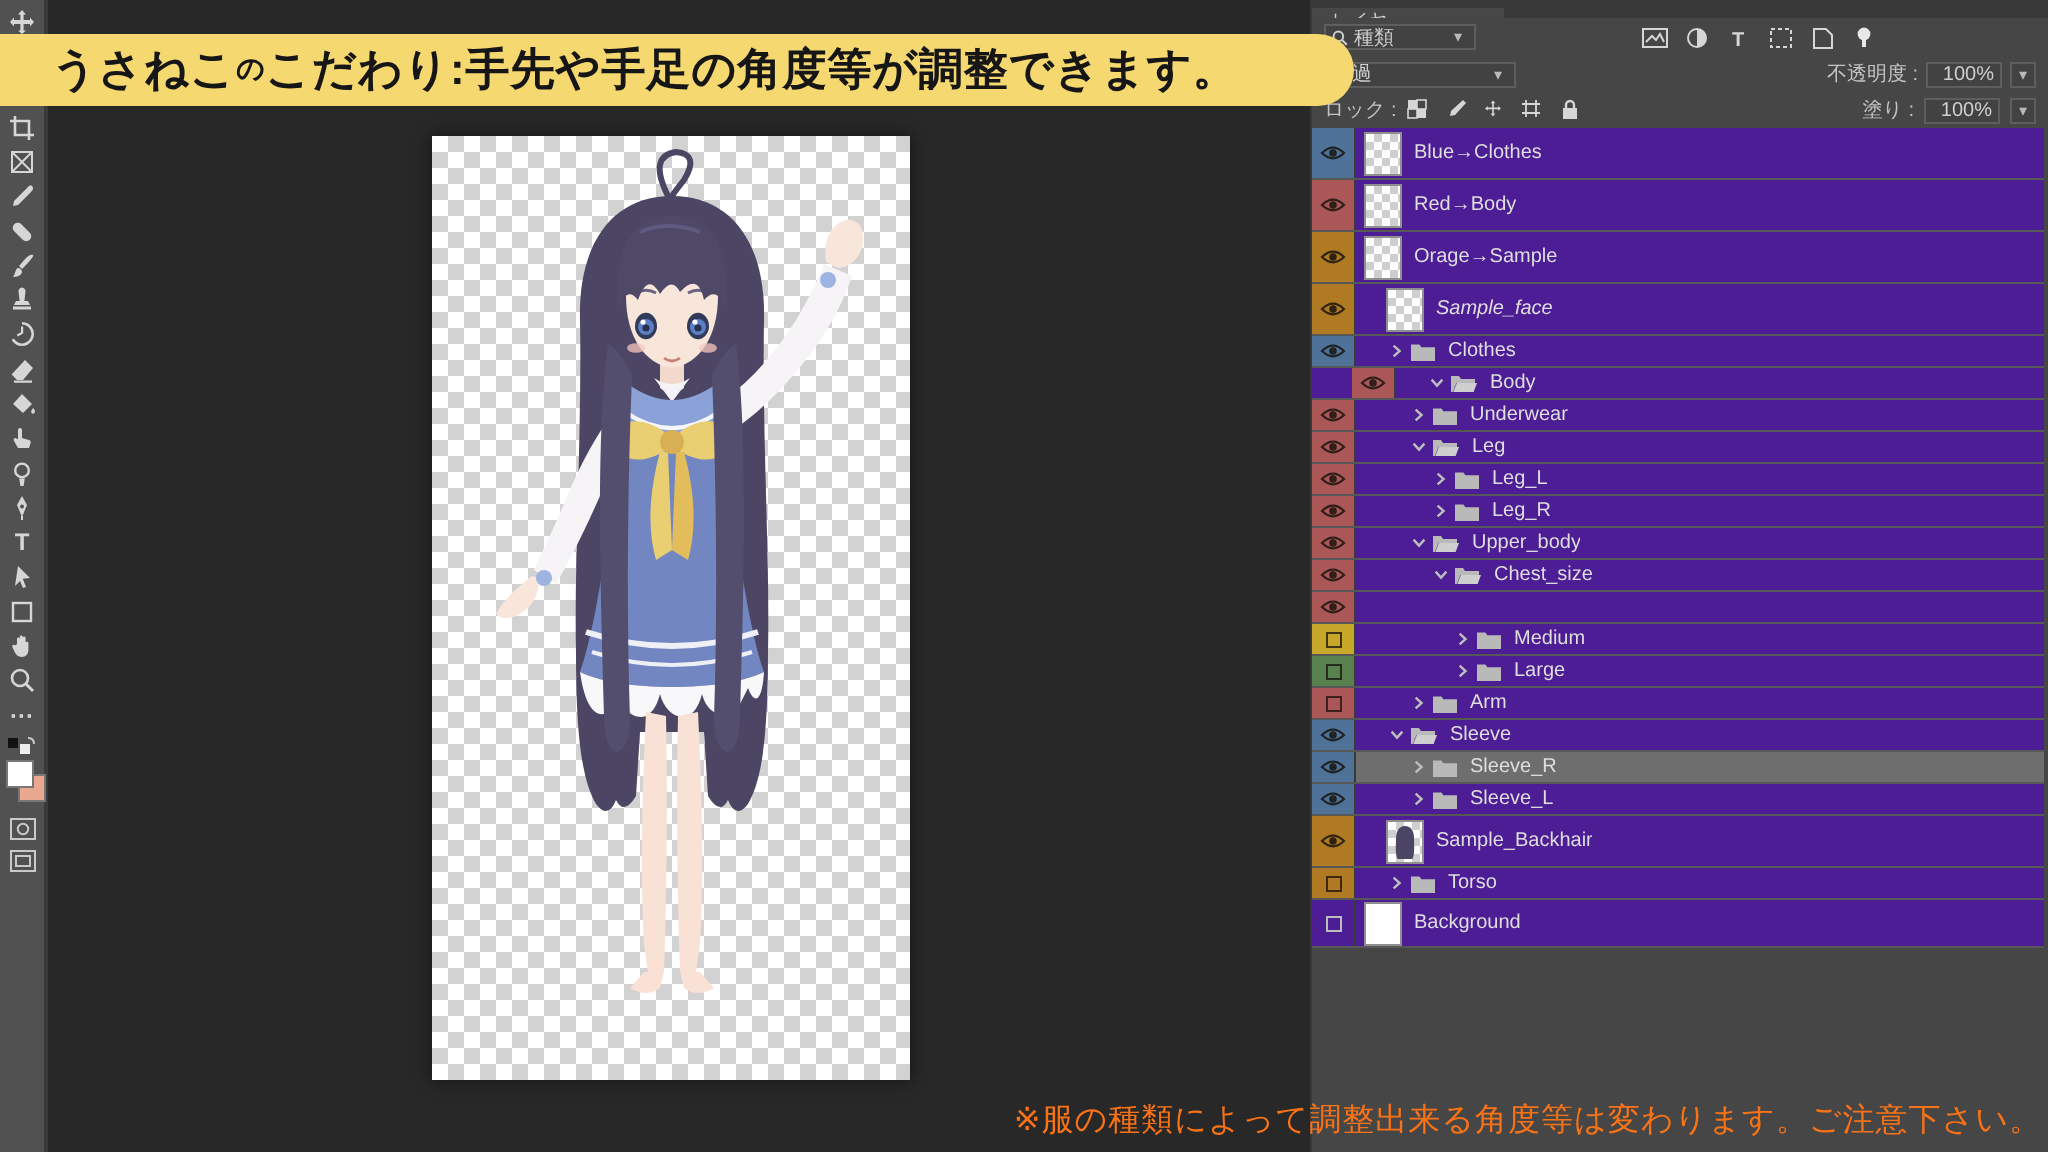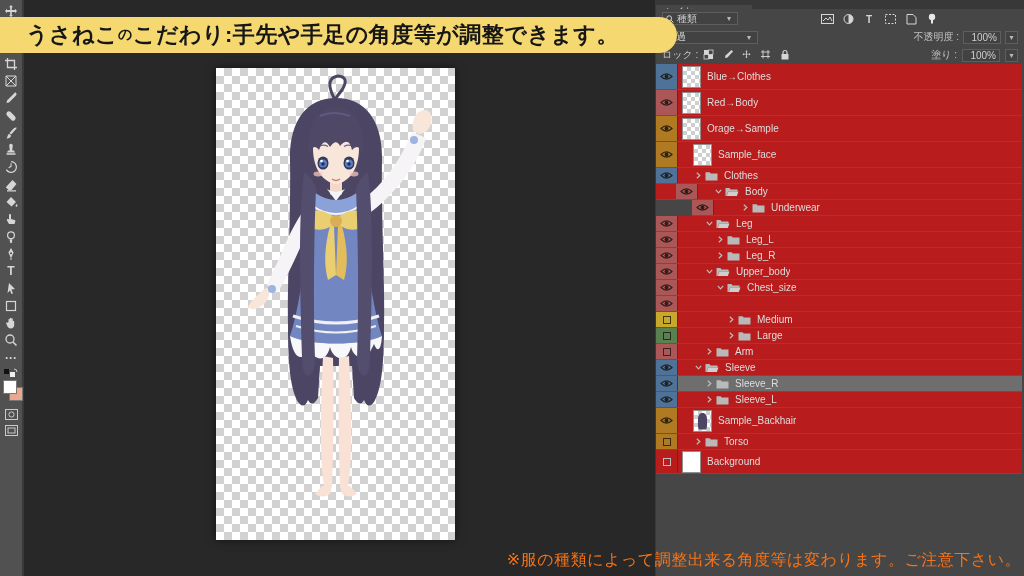--- a/index.html
+++ b/index.html
@@ -51,21 +51,21 @@
   .blend-combo{width:96px;}
   .val-combo{width:38px;justify-content:flex-end;}
   .chevbtn{background:#424242;border:1px solid #5e5e5e;width:13px;height:13px;display:flex;
            align-items:center;justify-content:center;color:#b9b9b9;font-size:8px;box-sizing:border-box;}
   .ficon{width:15px;height:13px;display:flex;align-items:center;justify-content:center;color:#cfcfcf;}
   .licon{width:13px;height:12px;display:flex;align-items:center;justify-content:center;color:#cfcfcf;}
   .lbl{white-space:nowrap;}
   .spacer{flex:1;}
   
   #layer-rows{position:absolute;top:64px;left:0;width:366px;}
-  .lrow{display:flex;align-items:stretch;background:#b91c1c;border-bottom:1px solid #575757;
+  .lrow{display:flex;align-items:stretch;background:#4c1d95;border-bottom:1px solid #575757;
         box-sizing:border-box;}
   .lrow.selected .rowbody{background:#6e6e6e;}
   .chip{width:22px;flex:0 0 22px;display:flex;align-items:center;justify-content:center;
         border-right:1px solid #3a3a3a;box-sizing:border-box;}
   .rowbody{flex:1;display:flex;align-items:center;min-width:0;}
   .lname{color:#dedede;font-size:10px;margin-left:6px;white-space:nowrap;overflow:hidden;}
   .chev{width:10px;flex:0 0 10px;display:flex;align-items:center;justify-content:center;color:#bdbdbd;}
   .thumb{width:19px;height:22px;border:1px solid #8f8f8f;box-sizing:border-box;
          background:repeating-conic-gradient(#cfcfcf 0 25%,#ffffff 0 50%) 0 0/8px 8px;
          position:relative;overflow:hidden;flex:0 0 19px;}
@@ -411,21 +411,21 @@
             <path d="M1 4.5Q6.5 -.8 12 4.5 Q6.5 9.8 1 4.5Z" fill="none" stroke="rgba(25,20,14,.85)" stroke-width="1.1"></path>
             <circle cx="6.5" cy="4.5" r="1.9" fill="rgba(25,20,14,.85)"></circle>
           </svg>
         </div>
         <div class="rowbody">
           <div style="width: 4px; flex: 0 0 auto;"></div>
           <div class="thumb"></div>
           <span class="lname">Orage→Sample</span>
         </div>
       </div>
-      <div class="lrow" style="height: 26px;">
+      <div class="lrow" style="height: 26px; font-style: italic;">
         <div class="chip" style="background: rgb(176, 122, 34);">
           <svg width="13" height="9" viewBox="0 0 13 9">
             <path d="M1 4.5Q6.5 -.8 12 4.5 Q6.5 9.8 1 4.5Z" fill="none" stroke="rgba(25,20,14,.85)" stroke-width="1.1"></path>
             <circle cx="6.5" cy="4.5" r="1.9" fill="rgba(25,20,14,.85)"></circle>
           </svg>
         </div>
         <div class="rowbody">
           <div style="width: 15px; flex: 0 0 auto;"></div>
           <div class="thumb"></div>
           <span class="lname">Sample_face</span>
@@ -469,21 +469,21 @@
           </div>
           <div style="flex: 0 0 auto; display: flex; align-items: center; margin-left: 2px;">
             <svg width="14" height="10" viewBox="0 0 14 10">
               <path d="M.5 1h4l1 1.5h7v2H3.2L1.5 9H.5z" fill="#b9b9b9"></path>
               <path d="M3.4 4.5h10.1L11.8 9H1.7z" fill="#cfcfcf"></path>
             </svg>
           </div>
           <span class="lname">Body</span>
         </div>
       </div>
-      <div class="lrow" style="height: 16px; margin-left: 36px;">
+      <div class="lrow" style="height: 16px;">
         <div class="chip" style="background: rgb(171, 87, 87);">
           <svg width="13" height="9" viewBox="0 0 13 9">
             <path d="M1 4.5Q6.5 -.8 12 4.5 Q6.5 9.8 1 4.5Z" fill="none" stroke="rgba(25,20,14,.85)" stroke-width="1.1"></path>
             <circle cx="6.5" cy="4.5" r="1.9" fill="rgba(25,20,14,.85)"></circle>
           </svg>
         </div>
         <div class="rowbody">
           <div style="width: 26px; flex: 0 0 auto;"></div>
           <div class="chev">
             <svg width="5" height="7" viewBox="0 0 5 7">

